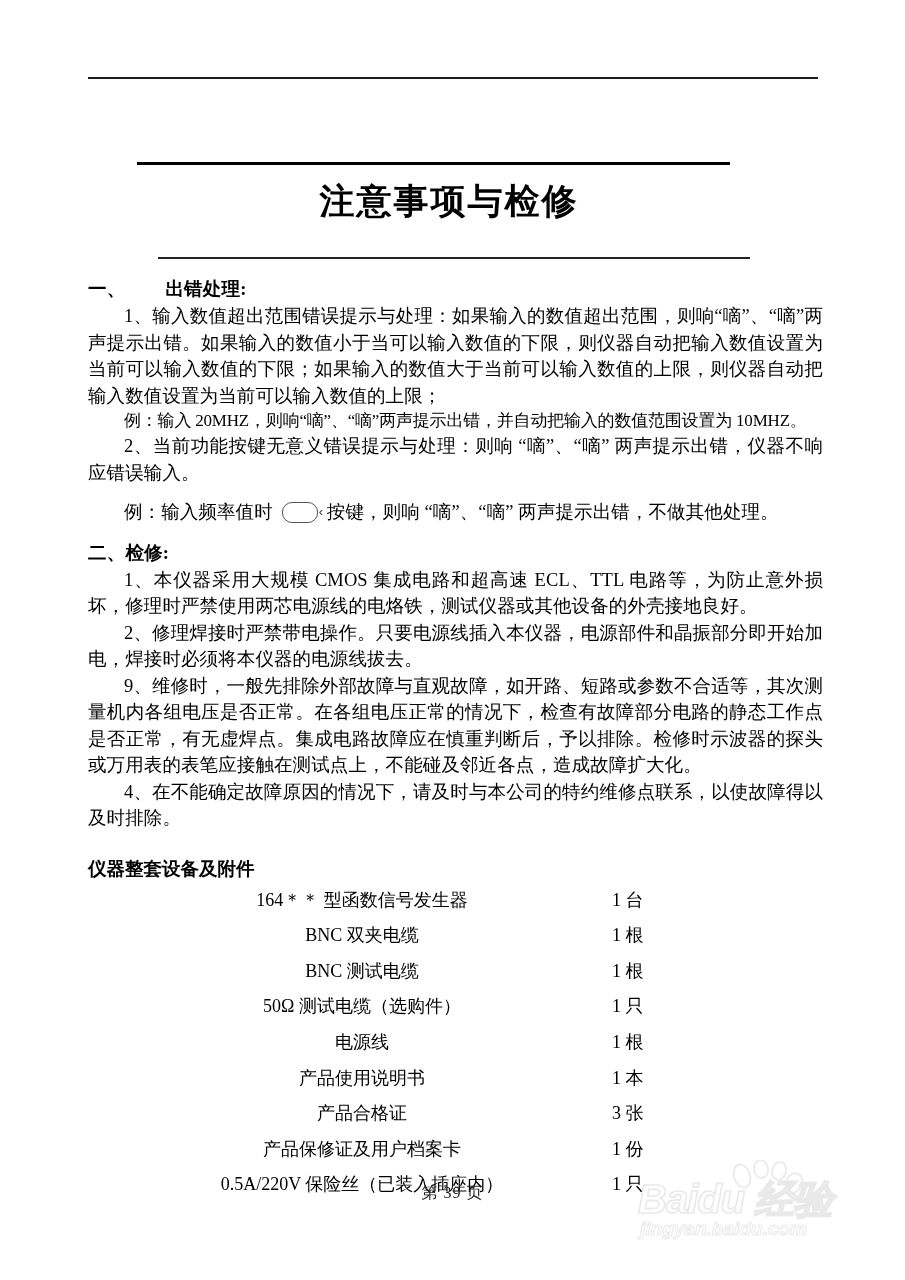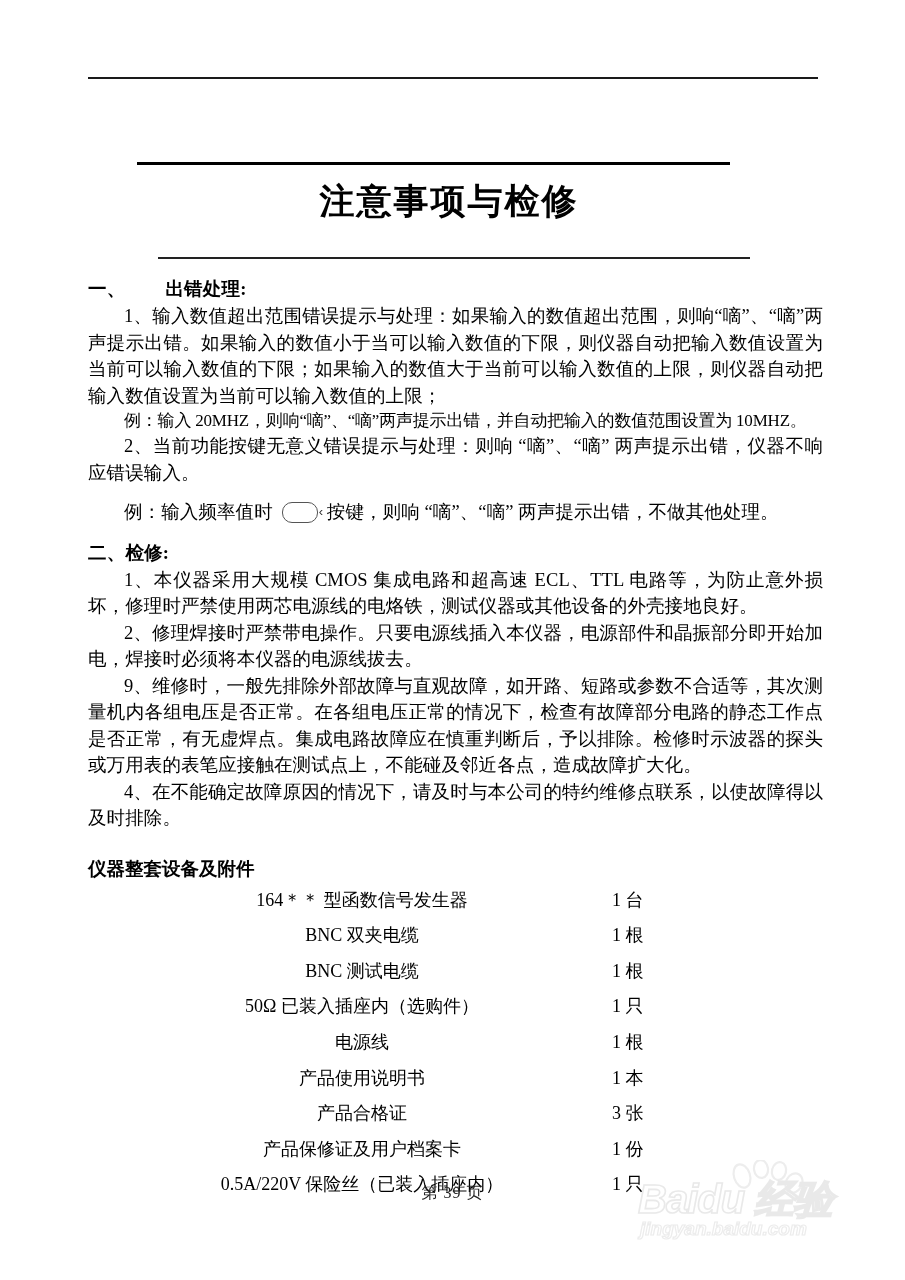--- a/index.html
+++ b/index.html
@@ -227,21 +227,21 @@
       </li>
       <li class="acc-row">
         <span class="acc-name">BNC 双夹电缆</span>
         <span class="acc-qty">1 根</span>
       </li>
       <li class="acc-row">
         <span class="acc-name">BNC 测试电缆</span>
         <span class="acc-qty">1 根</span>
       </li>
       <li class="acc-row">
-        <span class="acc-name"> 50Ω 已装入插座内（选购件）</span>
+        <span class="acc-name"> 50Ω 测试电缆（选购件）</span>
         <span class="acc-qty">1 只</span>
       </li>
       <li class="acc-row">
         <span class="acc-name">电源线</span>
         <span class="acc-qty">1 根</span>
       </li>
       <li class="acc-row">
         <span class="acc-name">产品使用说明书</span>
         <span class="acc-qty">1 本</span>
       </li>

